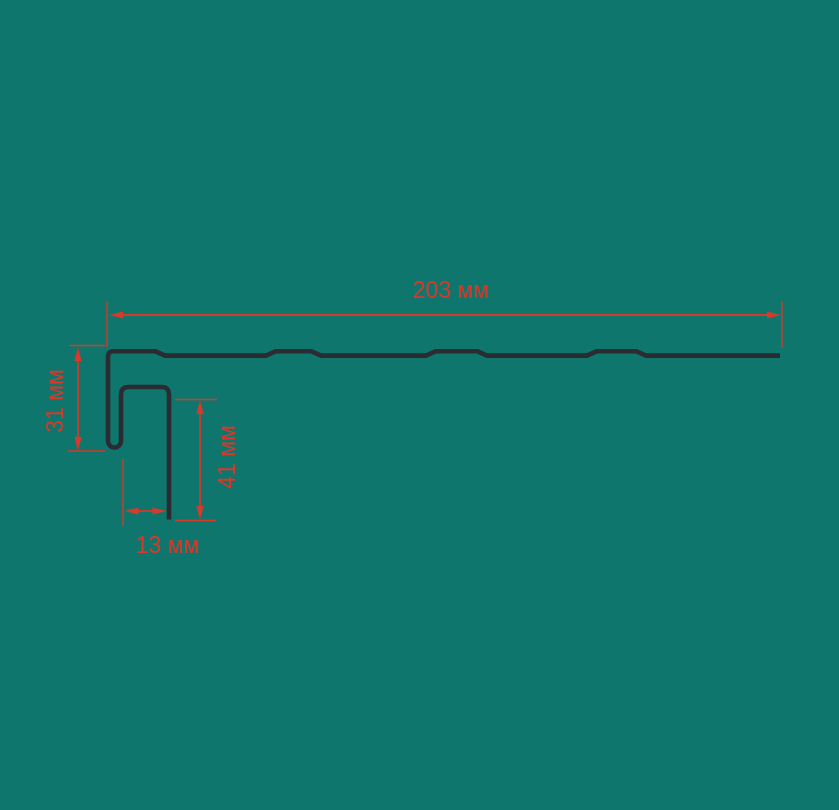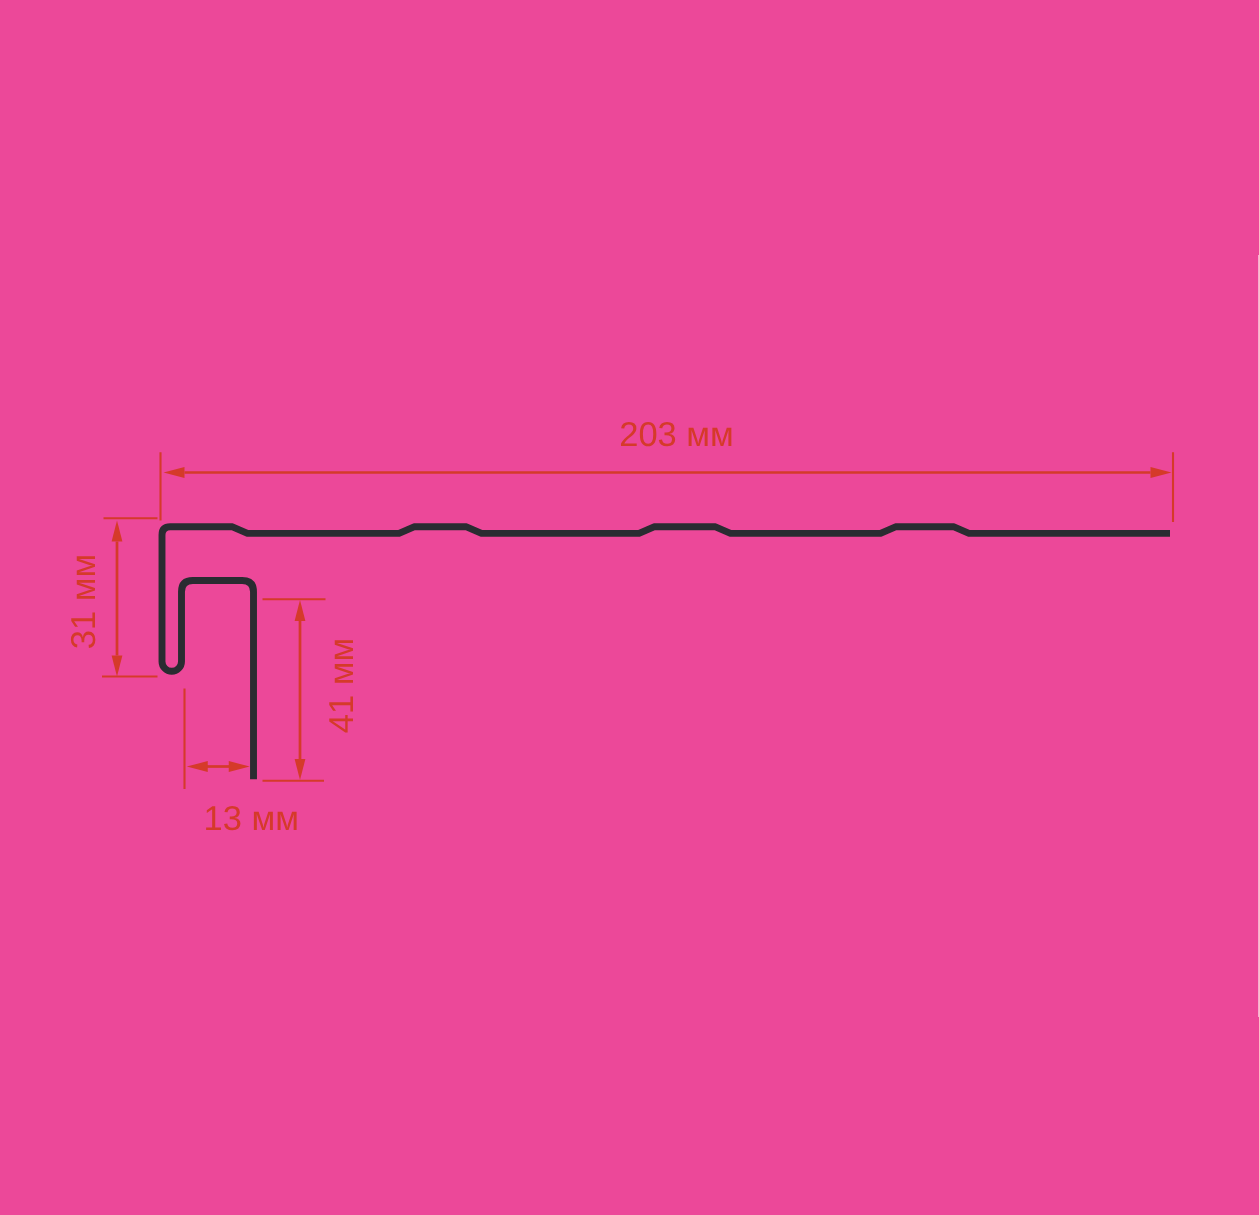--- a/index.html
+++ b/index.html
@@ -4,21 +4,21 @@
 <style>
   html, body {
     margin: 0;
     padding: 0;
     background: #ffffff;
   }
   .canvas-wrap {
     position: relative;
     width: 839px;
     height: 810px;
-    background: #ec4899;
+    background: #0f766e;
     overflow: hidden;
   }
   svg { display: block; }
   path.profile {
     fill: none;
     stroke-width: 4.6;
     stroke-linejoin: round;
     stroke-linecap: butt;
   }
   line.dim { stroke-width: 1.8; fill: none; }

